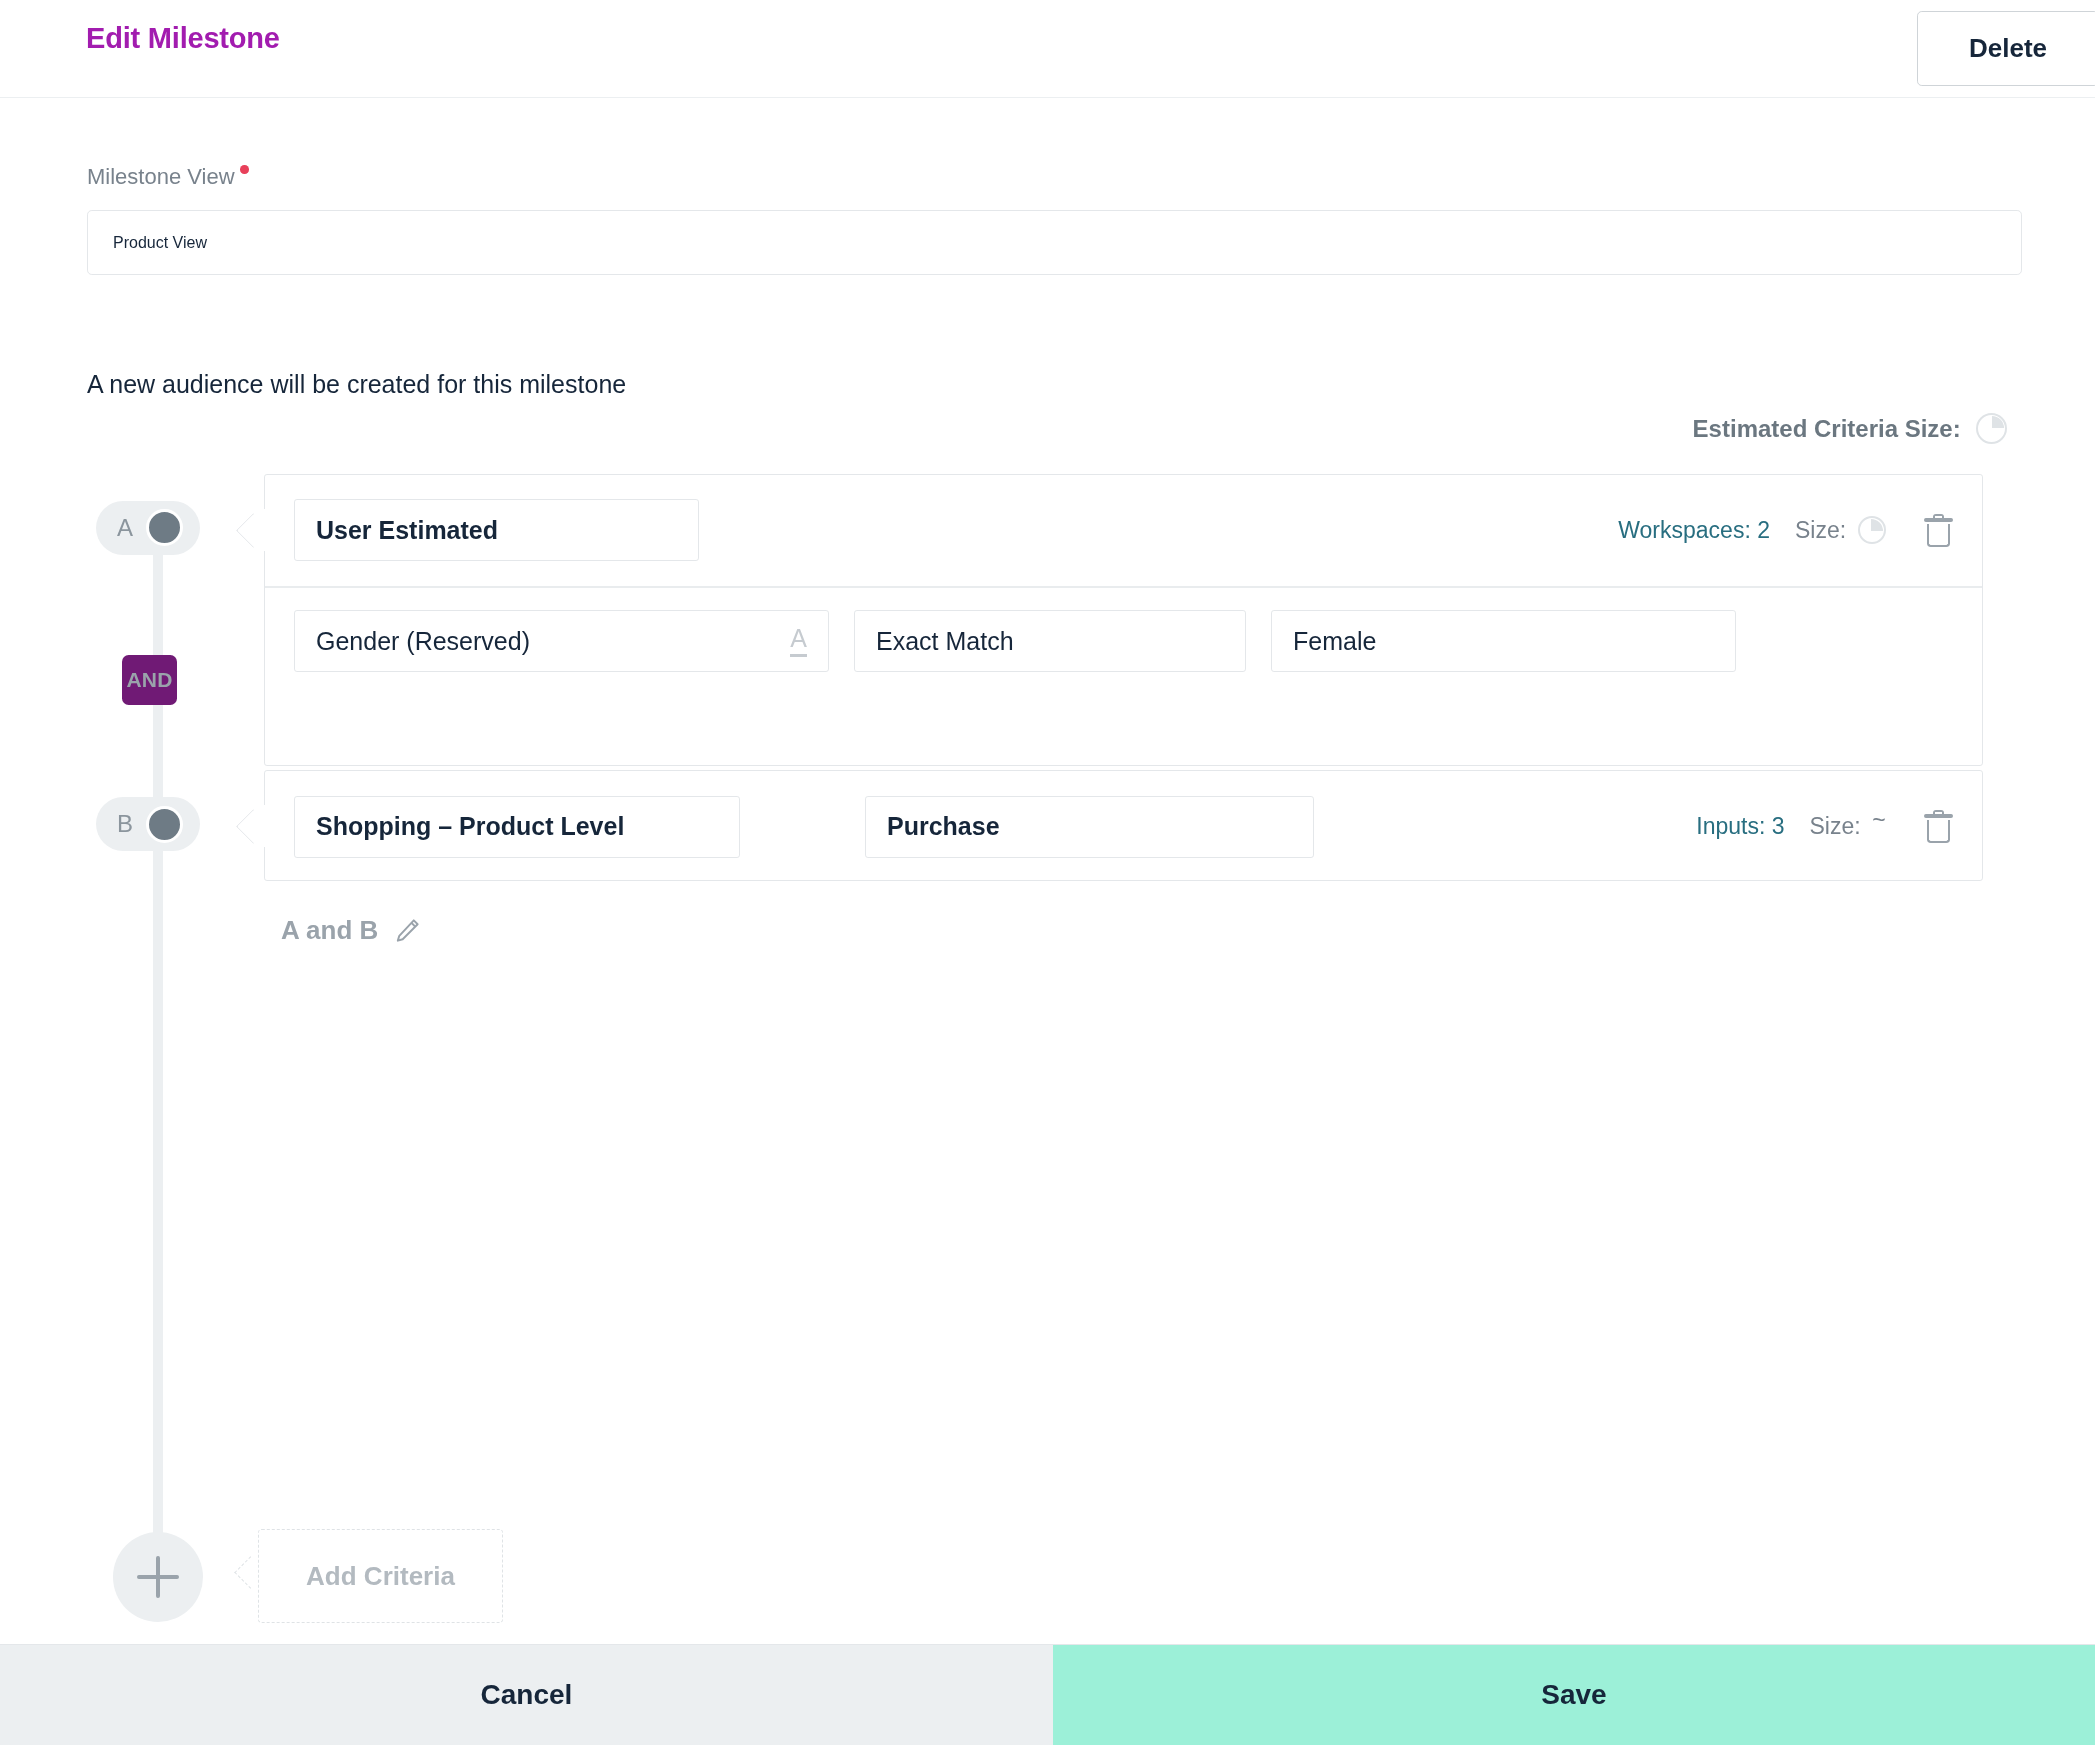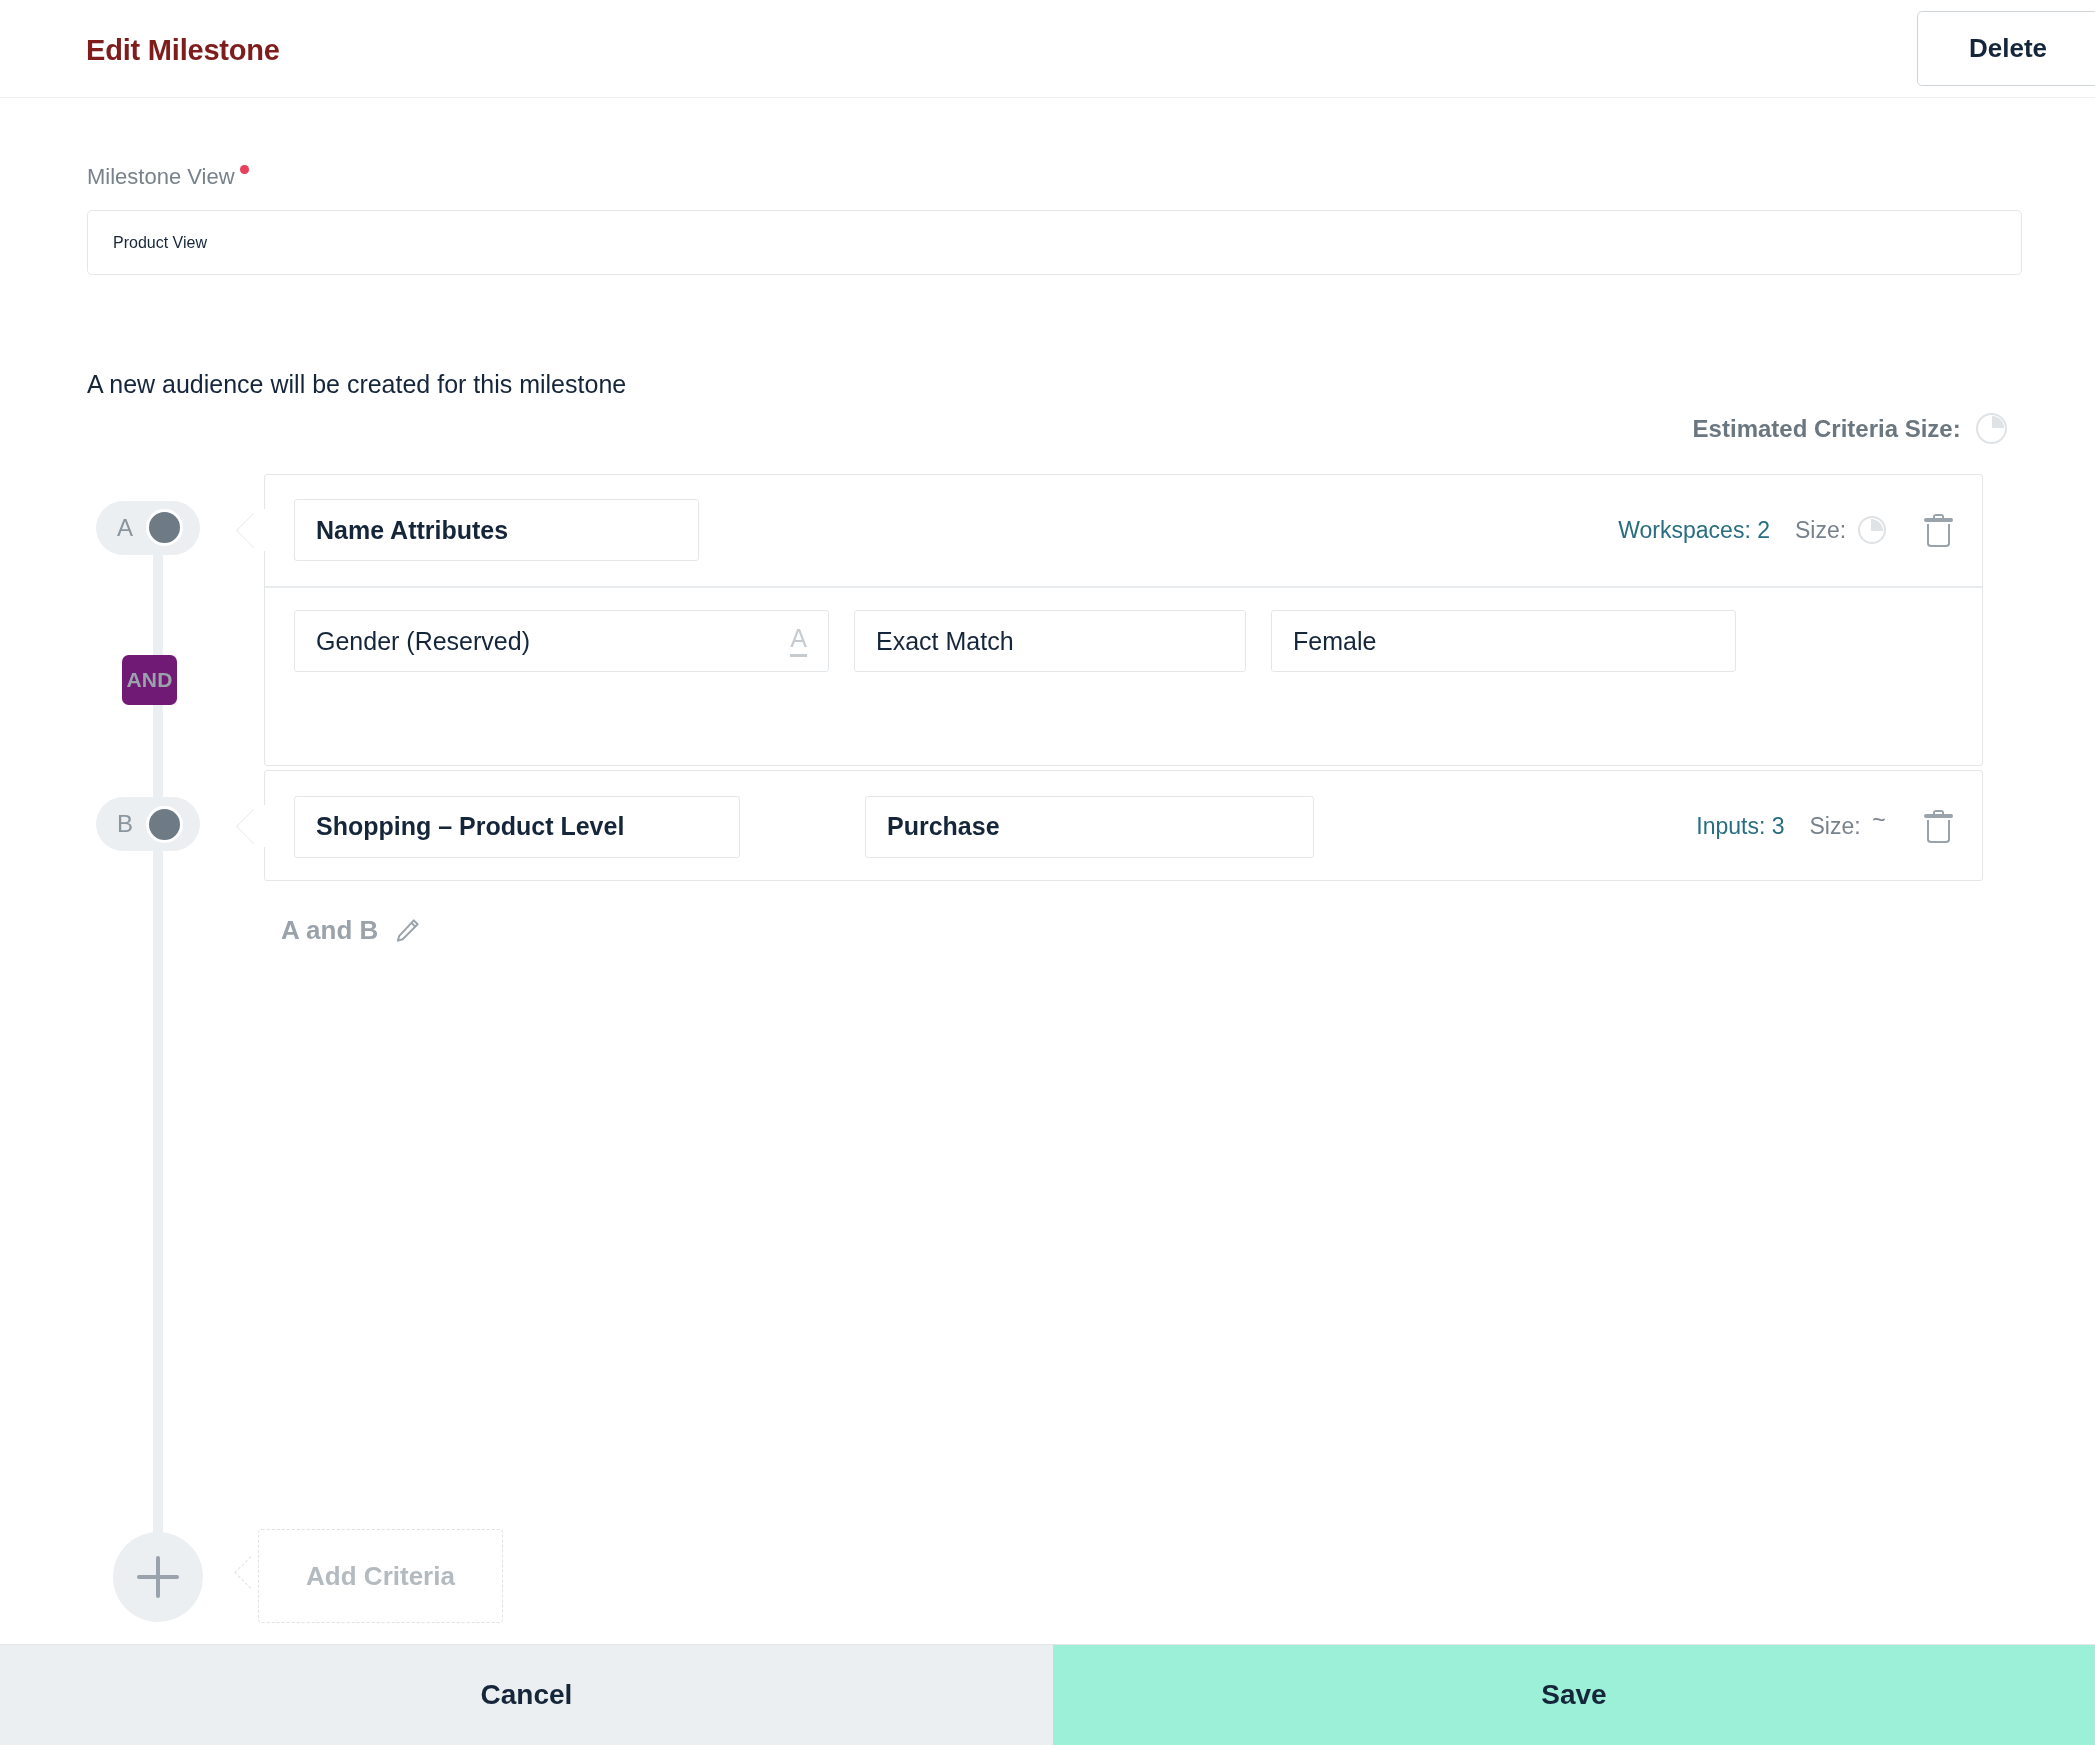--- a/index.html
+++ b/index.html
@@ -25,24 +25,24 @@
     position: absolute;
     top: 0; left: 0;
     width: 2095px;
     height: 98px;
     border-bottom: 1.9px solid #eceff1;
     background: #ffffff;
   }
   .header-title {
     position: absolute;
     left: 86px;
-    top: 34px;
+    top: 22px;
     font-size: 29px;
     font-weight: bold;
-    color: #7f1d1d;
+    color: #a21caf;
     letter-spacing: -0.2px;
   }
   .delete-button {
     position: absolute;
     left: 1917px;
     top: 10.5px;
     width: 182px;
     height: 75px;
     border: 1.9px solid #cfd4d8;
     border-radius: 4.8px;
@@ -473,21 +473,21 @@
 
     <div class="and-badge">AND</div>
 
     <div class="node-badge" id="node-b">
       <span class="node-letter">B</span>
       <span class="node-dot"></span>
     </div>
 
     <div class="card" id="card-a">
       <div class="card-row">
-        <div class="select-box bold" id="sel-source-a">Name Attributes</div>
+        <div class="select-box bold" id="sel-source-a">User Estimated</div>
         <div class="card-meta">
           <span class="meta-link">Workspaces: 2</span>
           <span class="meta-size">
             <span>Size:</span>
             <span class="pie-icon sm"></span>
           </span>
           <span class="trash-icon">
             <span class="handle"></span>
               <span class="lid"></span>
               <span class="body"></span>

